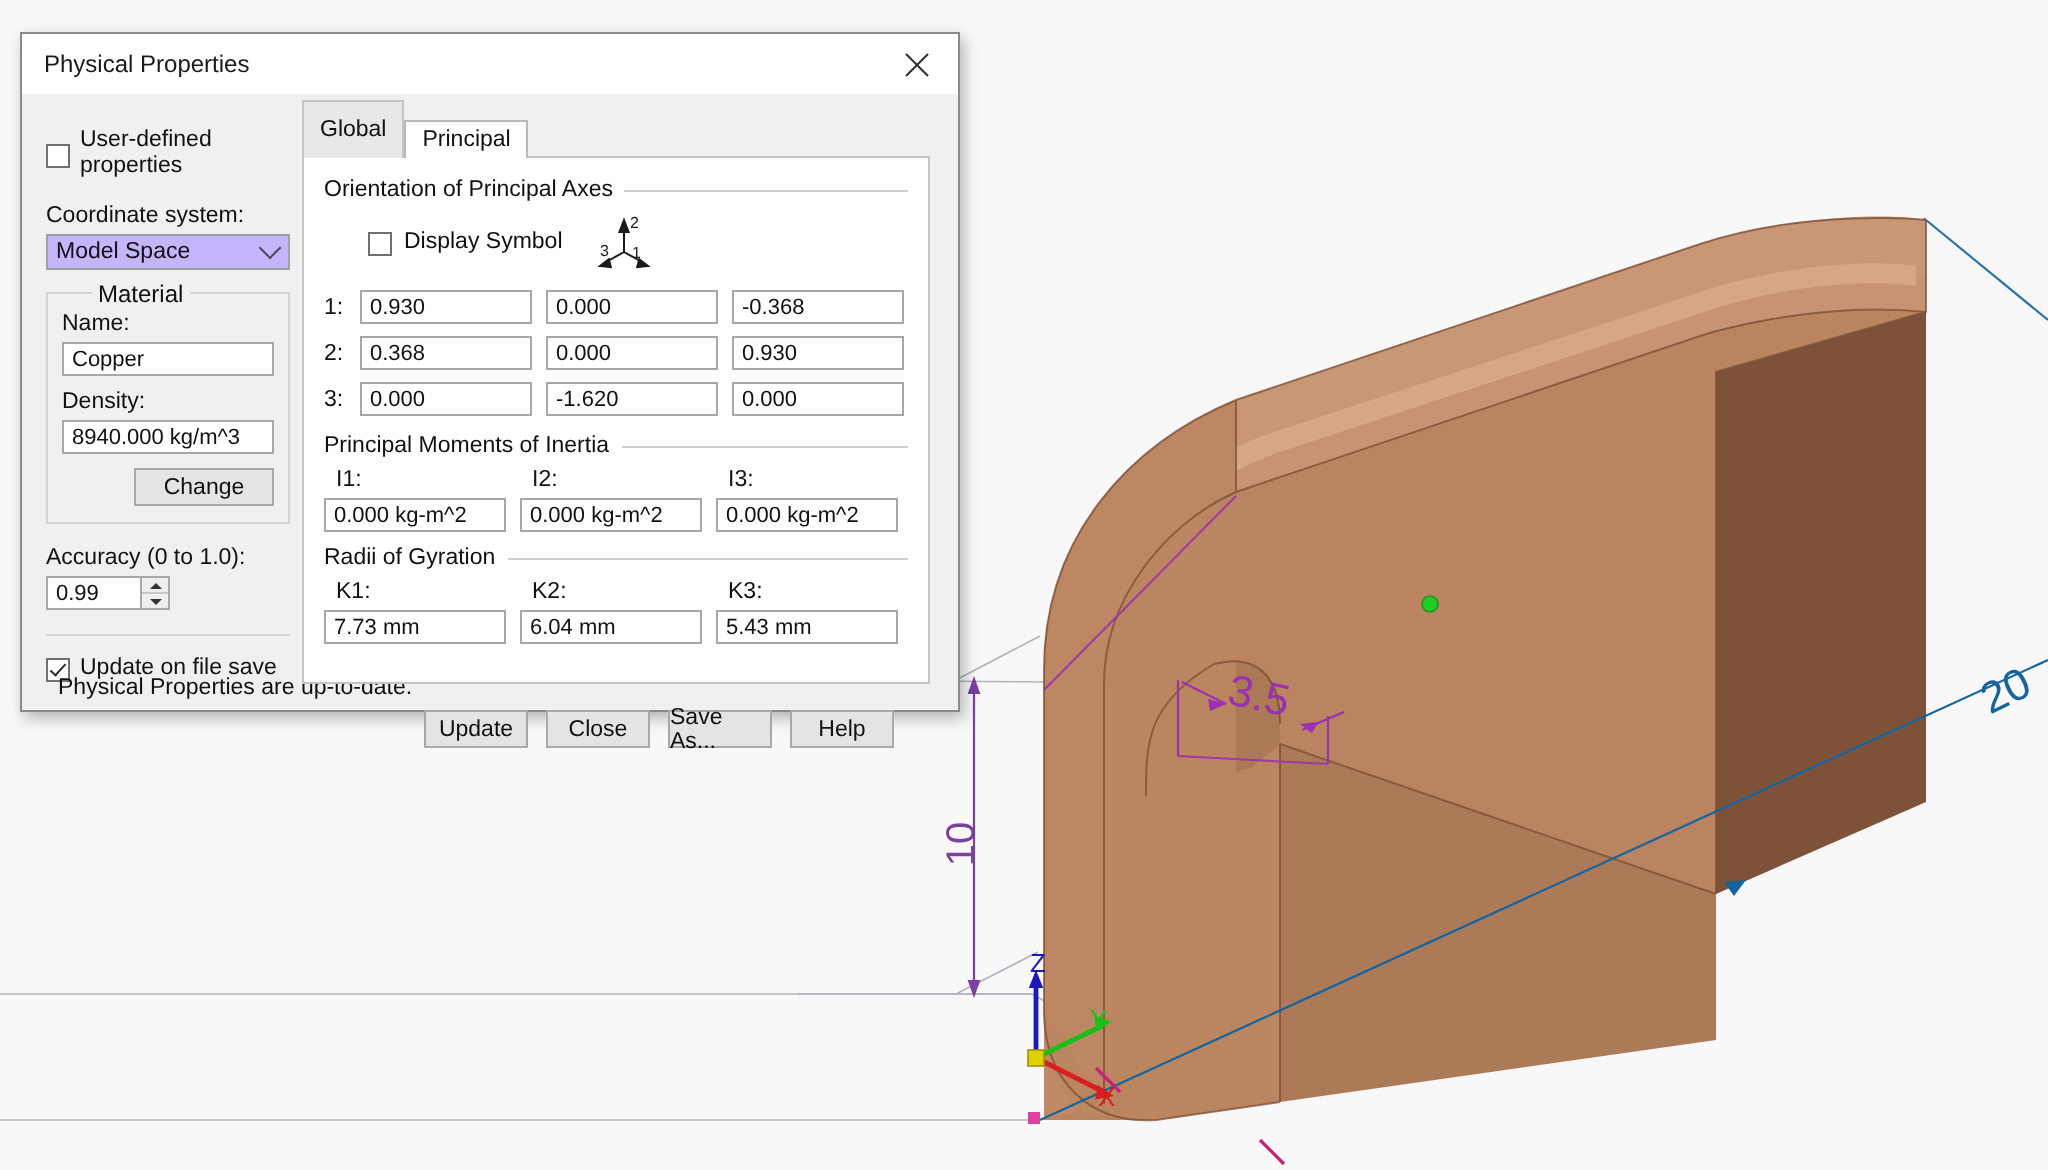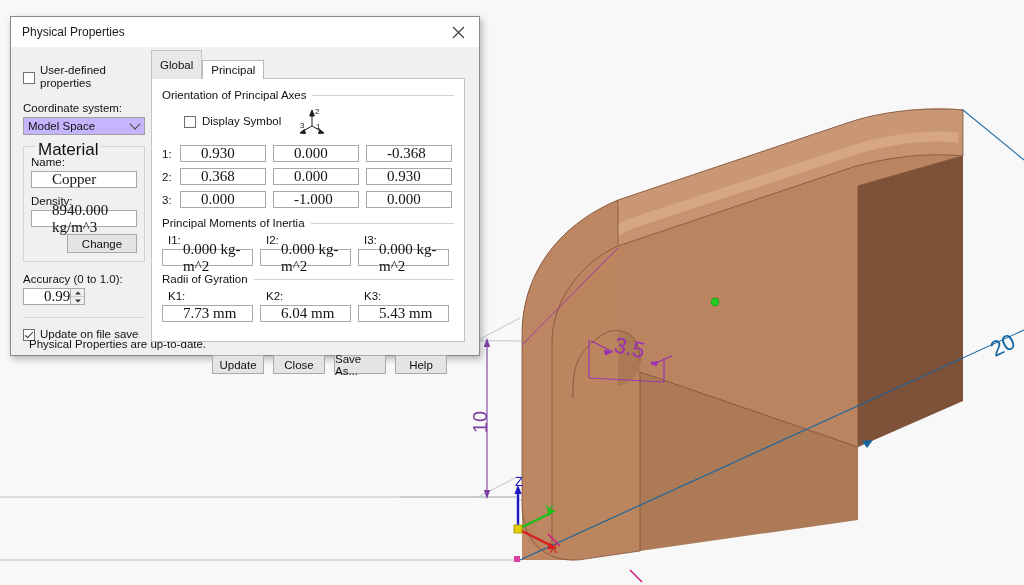--- a/index.html
+++ b/index.html
@@ -57,27 +57,27 @@
     position:absolute;right:5px;top:50%;width:7px;height:7px;
     border:solid #4a4a4a;border-width:0 1.2px 1.2px 0;
     transform:translateY(-75%) rotate(45deg);
   }
 
   .groupbox{
     border:1px solid #d3d3d3;margin-top:11px;padding:7px 7px 8px 7px;
     position:relative;background:transparent;
   }
   .groupbox>.gtitle{
-    position:absolute;top:-7px;left:11px;background:#f0f0f0;padding:0 3px;
-    font-size:17px;color:#111;text-align:center;
+    position:absolute;top:-7px;left:22px;background:#f0f0f0;padding:0 3px;
+    font-size:12px;color:#111;text-align:center;
   }
   .txtbox{
     height:17px;background:#fff;border:1px solid #a8a8a8;
-    display:flex;align-items:center;padding-left:20px;
-    font-size:15px;color:#111;box-sizing:border-box;font-family:Liberation Serif, serif;
+    display:flex;align-items:center;padding-left:4px;
+    font-size:11px;color:#111;box-sizing:border-box;
   }
   .btn{
     background:#e4e4e4;border:1px solid #a9a9a9;height:19px;
     display:flex;align-items:center;justify-content:center;
     font-size:11.5px;color:#111;box-sizing:border-box;cursor:default;
   }
 
   .spinwrap{display:flex;align-items:stretch;width:62px;}
   .spinwrap .txtbox{flex:1;border-right:none;}
   .spin{
@@ -469,21 +469,21 @@
         </div>
         <div class="axisrow">
           <span class="idx">2:</span>
           <div class="txtbox">0.368</div>
           <div class="txtbox">0.000</div>
           <div class="txtbox">0.930</div>
         </div>
         <div class="axisrow">
           <span class="idx">3:</span>
           <div class="txtbox">0.000</div>
-          <div class="txtbox">-1.000</div>
+          <div class="txtbox">-1.620</div>
           <div class="txtbox">0.000</div>
         </div>
 
         <div class="sectitle" style="margin-top:9px">
           <span class="t">Principal Moments of Inertia</span>
           <span class="ln"></span>
         </div>
 
         <div class="triprow">
           <div class="tripcol pad">

